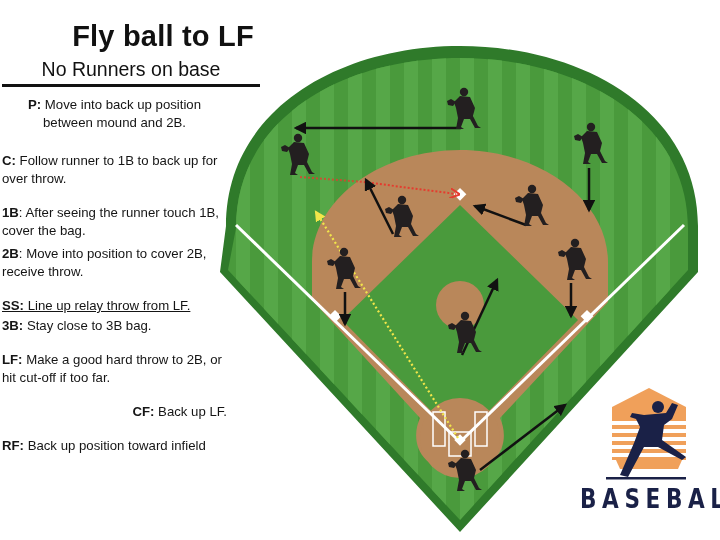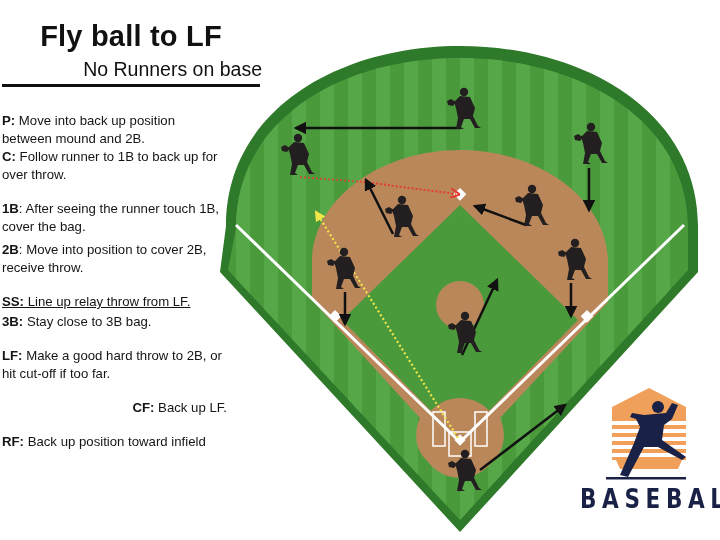--- a/index.html
+++ b/index.html
@@ -1,18 +1,18 @@
 <!DOCTYPE html>
 <html><head>
 <meta charset="utf-8">
 <style>
   html, body { margin: 0; padding: 0; background: #ffffff; }
   body { width: 720px; height: 540px; position: relative; overflow: hidden; font-family: "Liberation Sans", "DejaVu Sans", sans-serif; color: #111; }
-  .title { position: absolute; left: 0; top: 20px; width: 262px; text-align: center; font-size: 29px; font-weight: bold; letter-spacing: 0.2px; color: #111; }
-  .subtitle { position: absolute; left: 0; top: 58px; width: 262px; text-align: right; font-size: 19.5px; color: #111; }
+  .title { position: absolute; left: 0; top: 20px; width: 262px; text-align: center; font-size: 29px; font-weight: bold; letter-spacing: 0.2px; color: #111; padding-left: 32px; }
+  .subtitle { position: absolute; left: 0; top: 58px; width: 262px; text-align: center; font-size: 19.5px; color: #111; }
   .rule { position: absolute; left: 2px; top: 84px; width: 258px; height: 3px; background: #111; }
   .notes { position: absolute; left: 2px; top: 96px; width: 225px; }
   .note { font-size: 13.2px; line-height: 18px; color: #151515; }
   .note b { font-weight: bold; }
   .field { position: absolute; left: 0; top: 0; width: 720px; height: 540px; }
   .logo { position: absolute; left: 578px; top: 385px; width: 142px; height: 140px; }
   .logo-text { position: absolute; left: 580px; top: 483px; width: 140px; font-size: 27px; font-weight: bold; letter-spacing: 7px; color: #1a2147; font-family: "DejaVu Sans", sans-serif; transform: scaleX(0.8); transform-origin: left; white-space: nowrap; }
 </style>
 </head>
 <body>
@@ -104,22 +104,22 @@
   <use href="#player" x="342" y="288"></use>
   <use href="#player" x="463" y="352"></use>
   <use href="#player" x="463" y="490"></use>
 </svg>
 
 <div class="title">Fly ball to LF</div>
 <div class="subtitle">No Runners on base</div>
 <div class="rule"></div>
 
 <div class="notes">
-  <div class="note" style="margin-top:16px;"><b>P:</b><span> Move into back up position between mound and 2B.</span></div>
-  <div class="note" style="margin-top:0;"><b>C:</b><span> Follow runner to 1B to back up for over throw.</span></div>
+  <div class="note" style="margin-top:0;text-align:center;"><b>P:</b><span> Move into back up position between mound and 2B.</span></div>
+  <div class="note" style="margin-top:20px;"><b>C:</b><span> Follow runner to 1B to back up for over throw.</span></div>
   <div class="note" style="margin-top:16px;"><b>1B</b><span>: After seeing the runner touch 1B, cover the bag.</span></div>
   <div class="note" style="margin-top:5px;"><b>2B</b><span>: Move into position to cover 2B, receive throw.</span></div>
   <div class="note" style="margin-top:16px;text-decoration:underline;"><b>SS:</b><span> Line up relay throw from LF.</span></div>
   <div class="note" style="margin-top:2px;"><b>3B:</b><span> Stay close to 3B bag.</span></div>
   <div class="note" style="margin-top:16px;"><b>LF:</b><span> Make a good hard throw to 2B, or hit cut-off if too far.</span></div>
   <div class="note" style="margin-top:16px;text-align:right;"><b>CF:</b><span> Back up LF.</span></div>
   <div class="note" style="margin-top:16px;"><b>RF:</b><span> Back up position toward infield</span></div>
 </div>
 
 <svg class="logo" viewBox="0 0 142 140" xmlns="http://www.w3.org/2000/svg">

